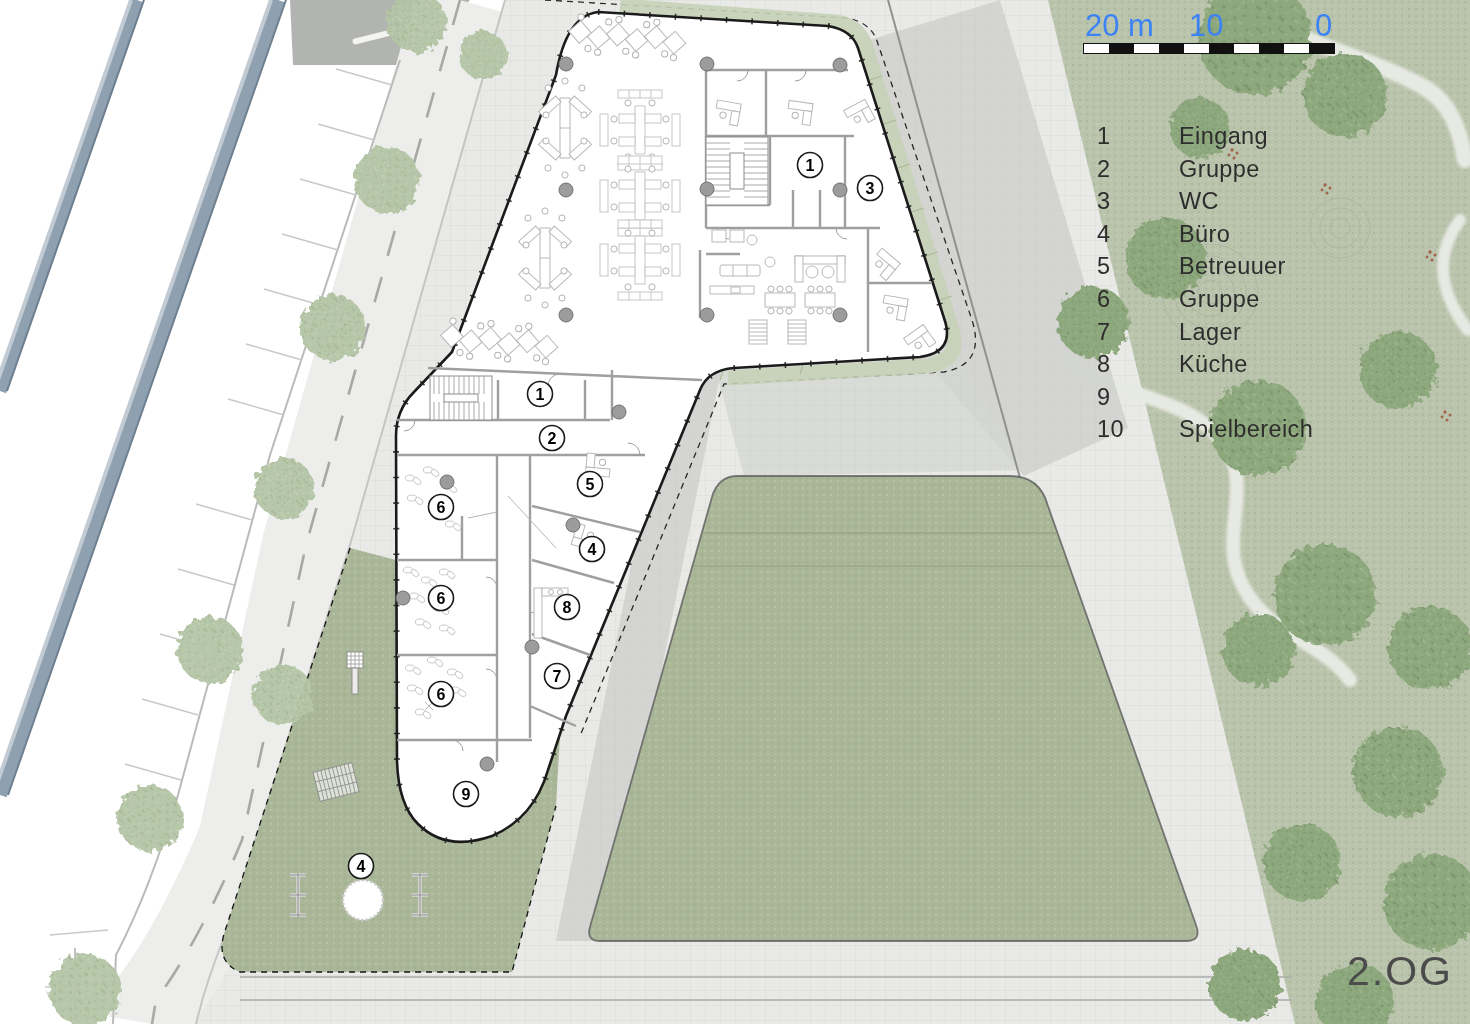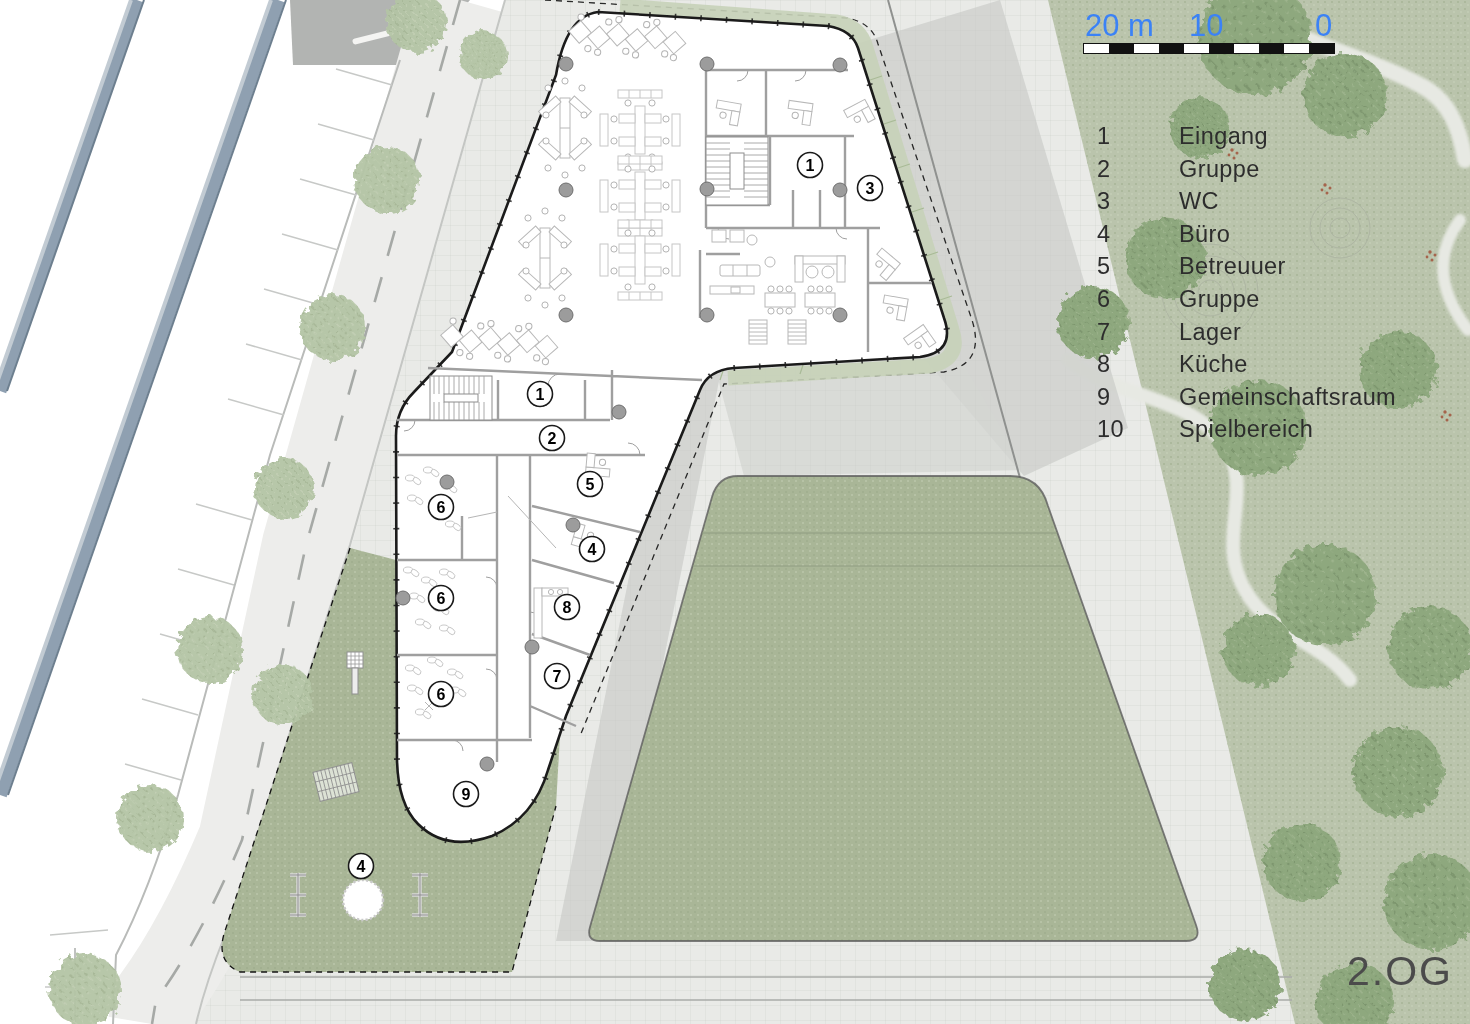--- a/index.html
+++ b/index.html
@@ -634,21 +634,20 @@
       <div class="lrow">
         <span class="lnum">7</span>
         <span>Lager</span>
       </div>
       <div class="lrow">
         <span class="lnum">8</span>
         <span>Küche</span>
       </div>
       <div class="lrow">
         <span class="lnum">9</span>
-        <span>Gemeinschaftsraum</span>
       </div>
       <div class="lrow">
         <span class="lnum">10</span>
         <span>Spielbereich</span>
       </div>
     </div>
 
 <div id="floor-label">2.OG</div>
 
 </div>

